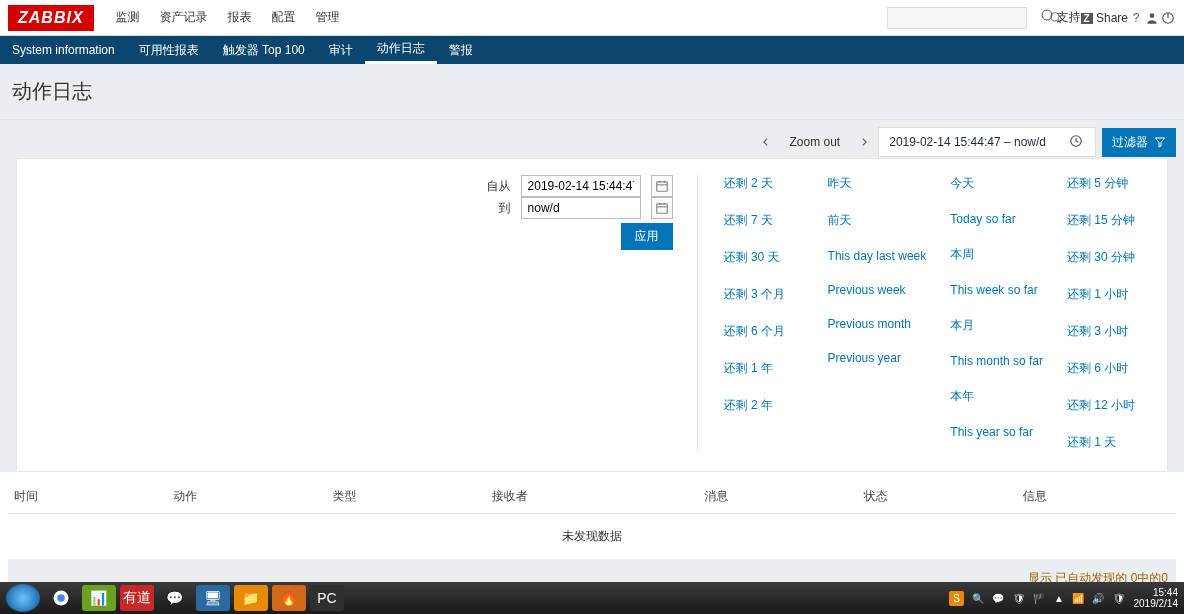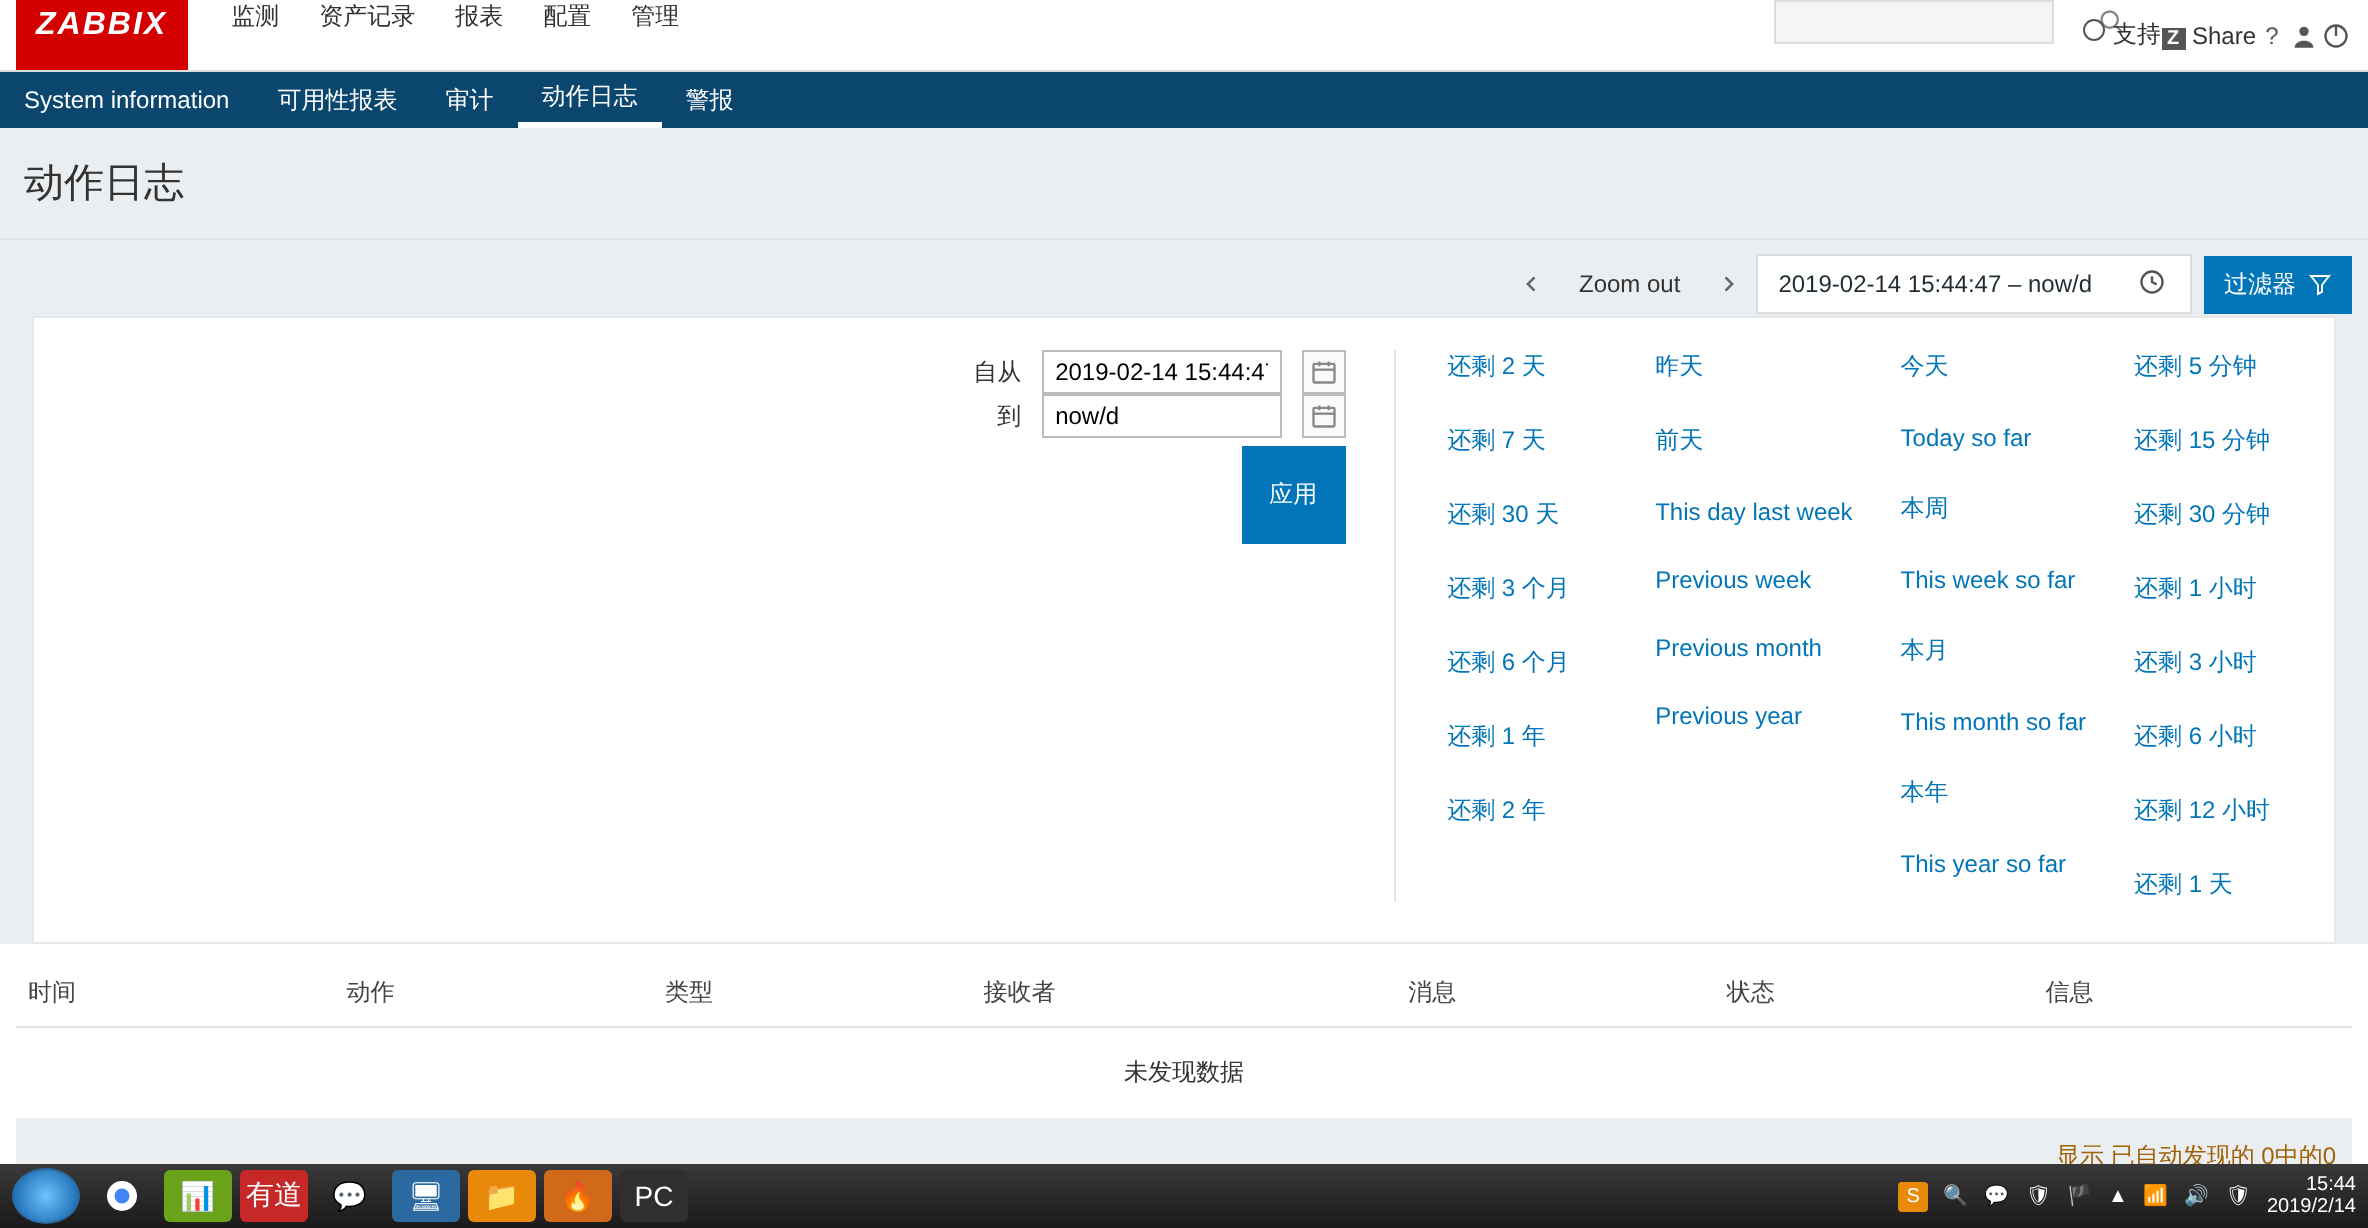--- a/index.html
+++ b/index.html
@@ -1,19 +1,19 @@
 <!DOCTYPE html>
 <html><head>
 <meta charset="utf-8">
 <style>
 * { box-sizing: border-box; margin: 0; padding: 0; }
 body { font-family: Arial, "Microsoft YaHei", sans-serif; font-size: 12px; color: #1f2c33; background: #fff; }
 
 
-.topnav { display:flex; height:36px; border-bottom:1px solid #ddd; padding:0 8px; }
+.topnav { display:flex; align-items:center; height:36px; border-bottom:1px solid #ddd; padding:0 8px; }
 .logo { background:#d40000; color:#fff; font-weight:bold; padding:4px 10px; font-size:16px; letter-spacing:1px; font-style:italic; margin-right:12px; }
 .topnav .nav-item { padding:0 10px; color:#333; cursor:pointer; }
 .spacer { flex:1; }
 .search { display:flex; align-items:center; background:#f5f5f5; width:140px; height:22px; padding:0 6px; border:1px solid #ddd; }
 .search input { border:none; background:transparent; flex:1; font-size:12px; outline:none; }
 .icon { width:16px; height:16px; display:inline-flex; align-items:center; justify-content:center; color:#555; }
 .top-icons { display:flex; align-items:center; margin-left:14px; }
 .top-icons .link { color:#333; cursor:pointer; }
 
 
@@ -33,21 +33,21 @@
 .toolbar .clock { width:16px; height:16px; }
 .toolbar .filter-btn { background:#0275b8; color:#fff; padding:6px 10px; display:flex; align-items:center; gap:6px; margin-left:6px; cursor:pointer; }
 
 
 .filter { background:#fff; margin:0 8px; border:1px solid #e5e8ea; padding:16px 20px 20px 20px; display:flex; }
 .left { flex:1; display:flex; flex-direction:column; align-items:flex-end; padding-right:24px; border-right:1px solid #e5e8ea; }
 .frow { display:flex; align-items:center; gap:10px; }
 .frow label { color:#333; }
 .frow input { width:120px; height:22px; padding:0 6px; border:1px solid #bbb; font-size:12px; }
 .cal-icon { width:22px; height:22px; border:1px solid #bbb; display:flex; align-items:center; justify-content:center; background:#fafafa; cursor:pointer; }
-.apply { background:#0275b8; color:#fff; border:none; padding:16px 14px; cursor:pointer; font-size:12px; margin-top:4px; }
+.apply { background:#0275b8; color:#fff; border:none; padding:5px 14px; cursor:pointer; font-size:12px; margin-top:4px; }
 .right { display:flex; padding-left:26px; gap:24px; }
 .col { display:flex; flex-direction:column; gap:20px; min-width:80px; }
 .col a { color:#0275b8; text-decoration:none; cursor:pointer; white-space:nowrap; }
 
 
 .tablewrap { margin:8px; }
 table { width:100%; border-collapse:collapse; }
 thead th { text-align:left; font-weight:normal; color:#444; padding:8px 6px; background:#fff; border-bottom:1px solid #dfe4e7; }
 tbody td.empty { text-align:center; padding:14px; color:#333; border-bottom:1px solid #eceff1; }
 .table-footer { text-align:right; padding:10px 8px; color:#a16207; background:#ebeef0; }
@@ -114,20 +114,21 @@
           <circle cx="12" cy="12" r="9"></circle>
           <line x1="12" y1="3" x2="12" y2="12"></line>
         </svg>
     </span>
   </div>
 </div>
 
 <div class="subnav">
   <div class="tab">System information</div>
   <div class="tab">可用性报表</div>
+  <div class="tab">触发器 Top 100</div>
   <div class="tab">审计</div>
   <div class="tab active">动作日志</div>
   <div class="tab">警报</div>
 </div>
 
 <div class="page-title">动作日志</div>
 
 <div class="toolbar-wrap">
 <div class="toolbar">
   <span class="arrow">

